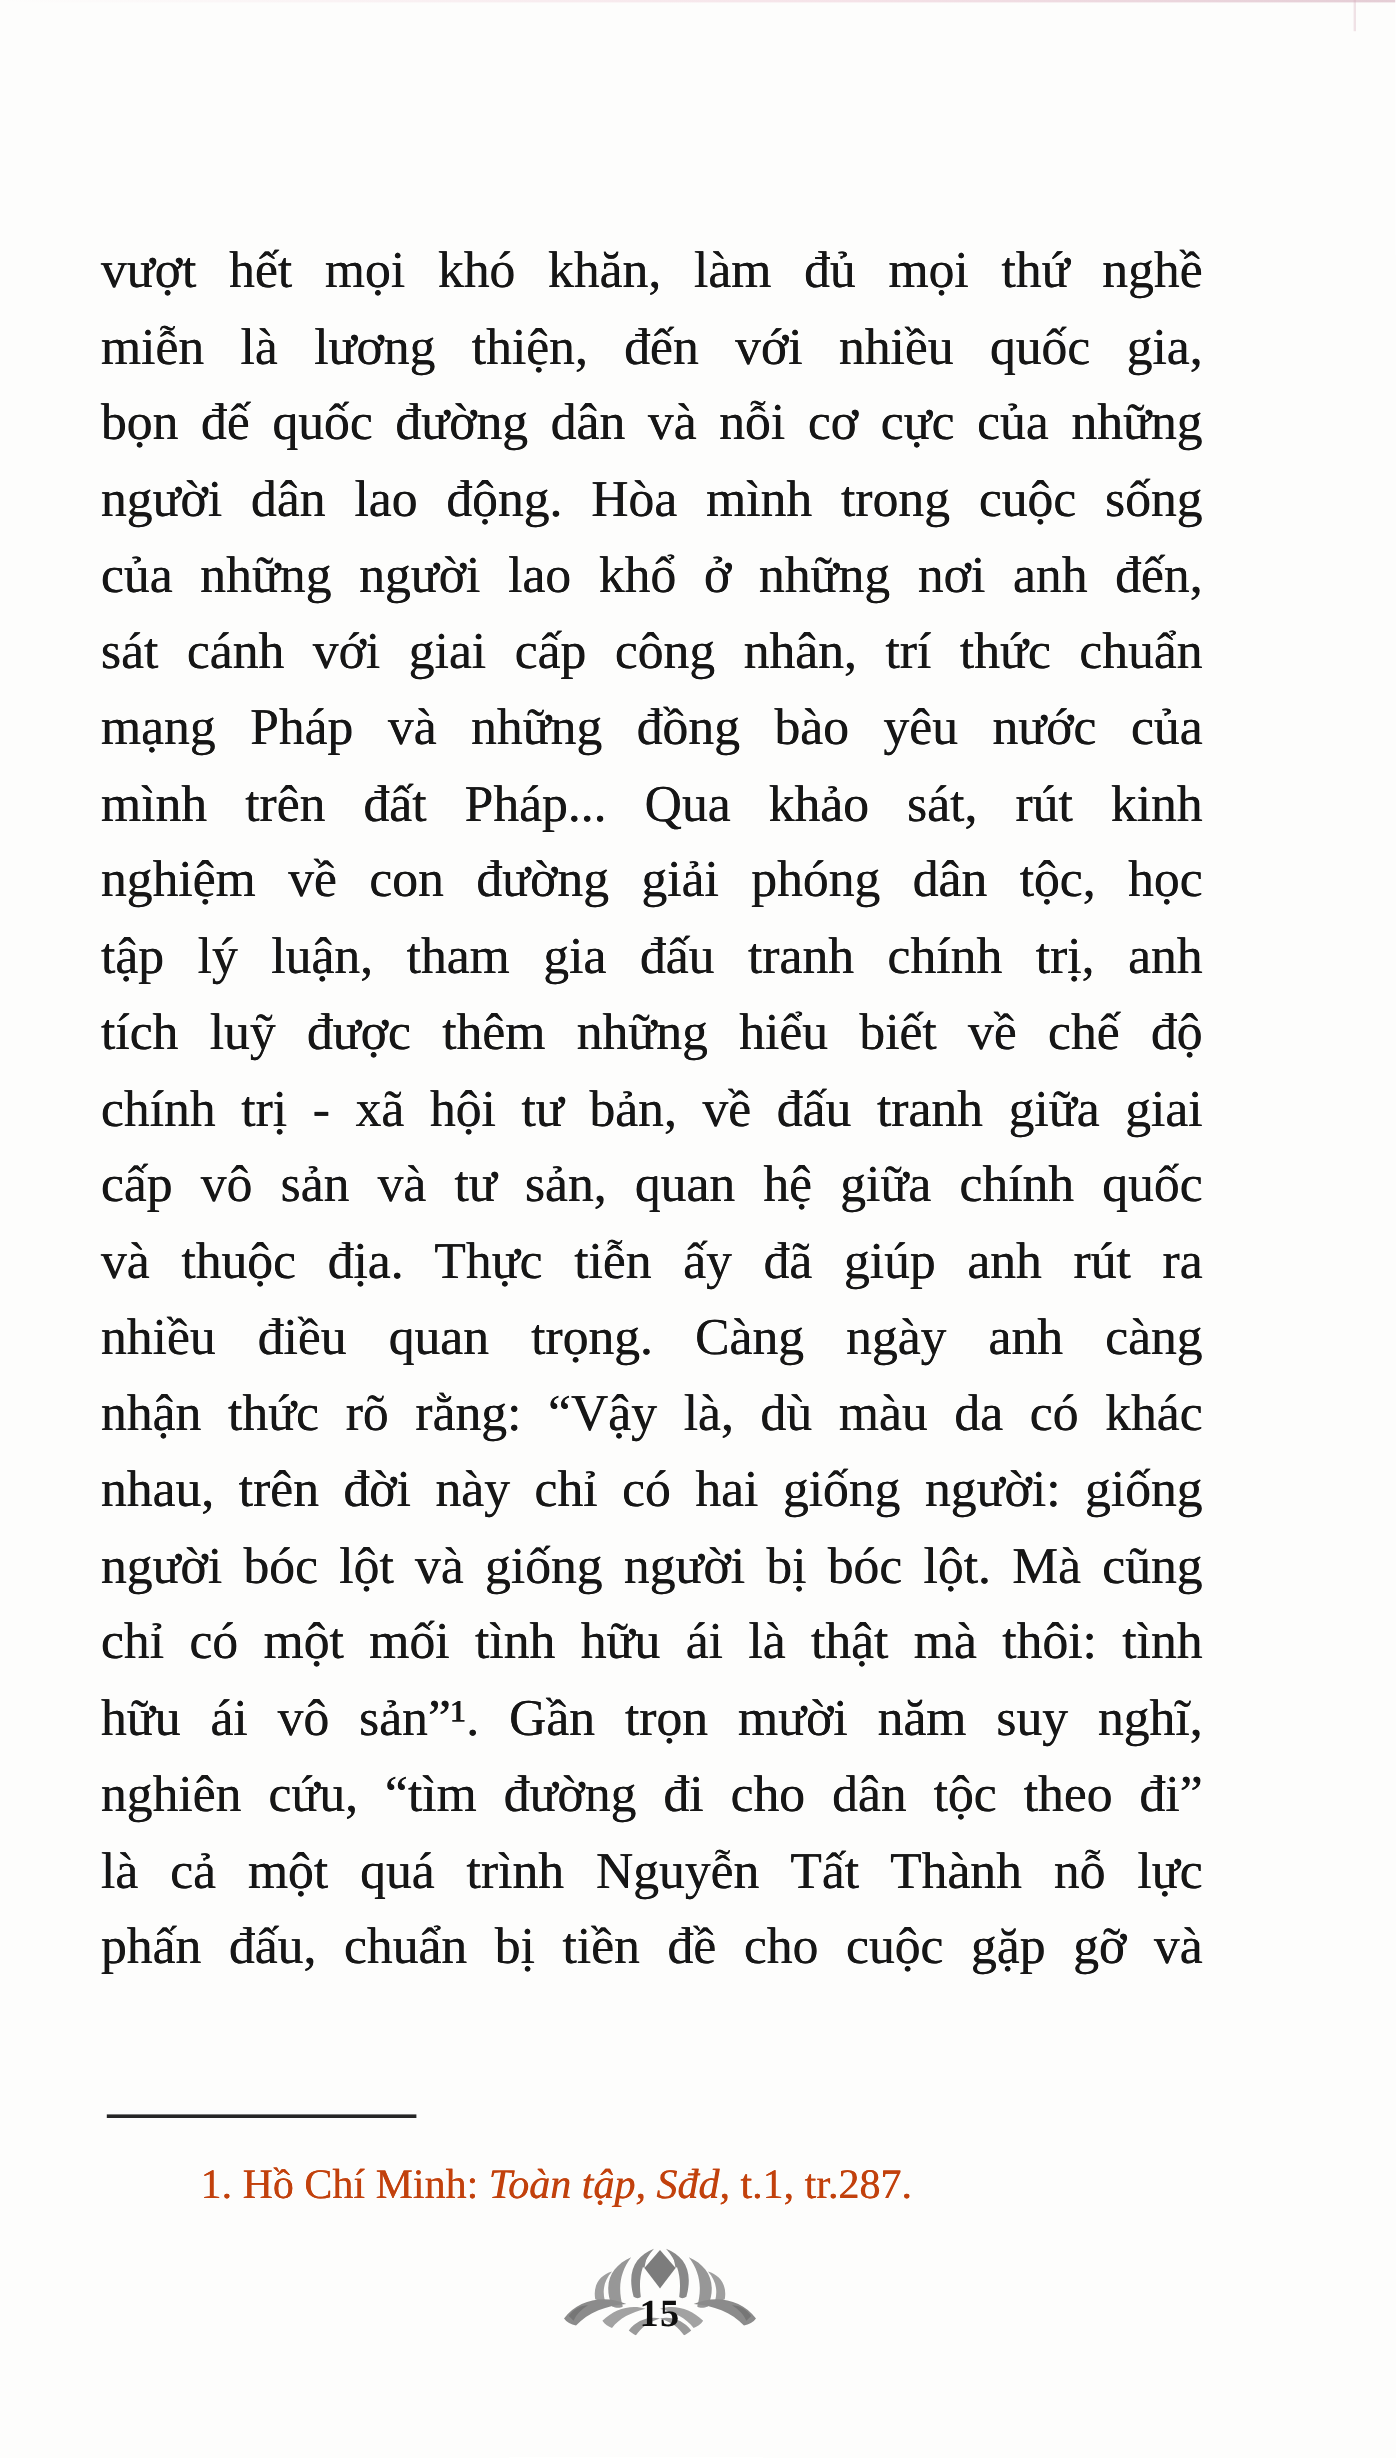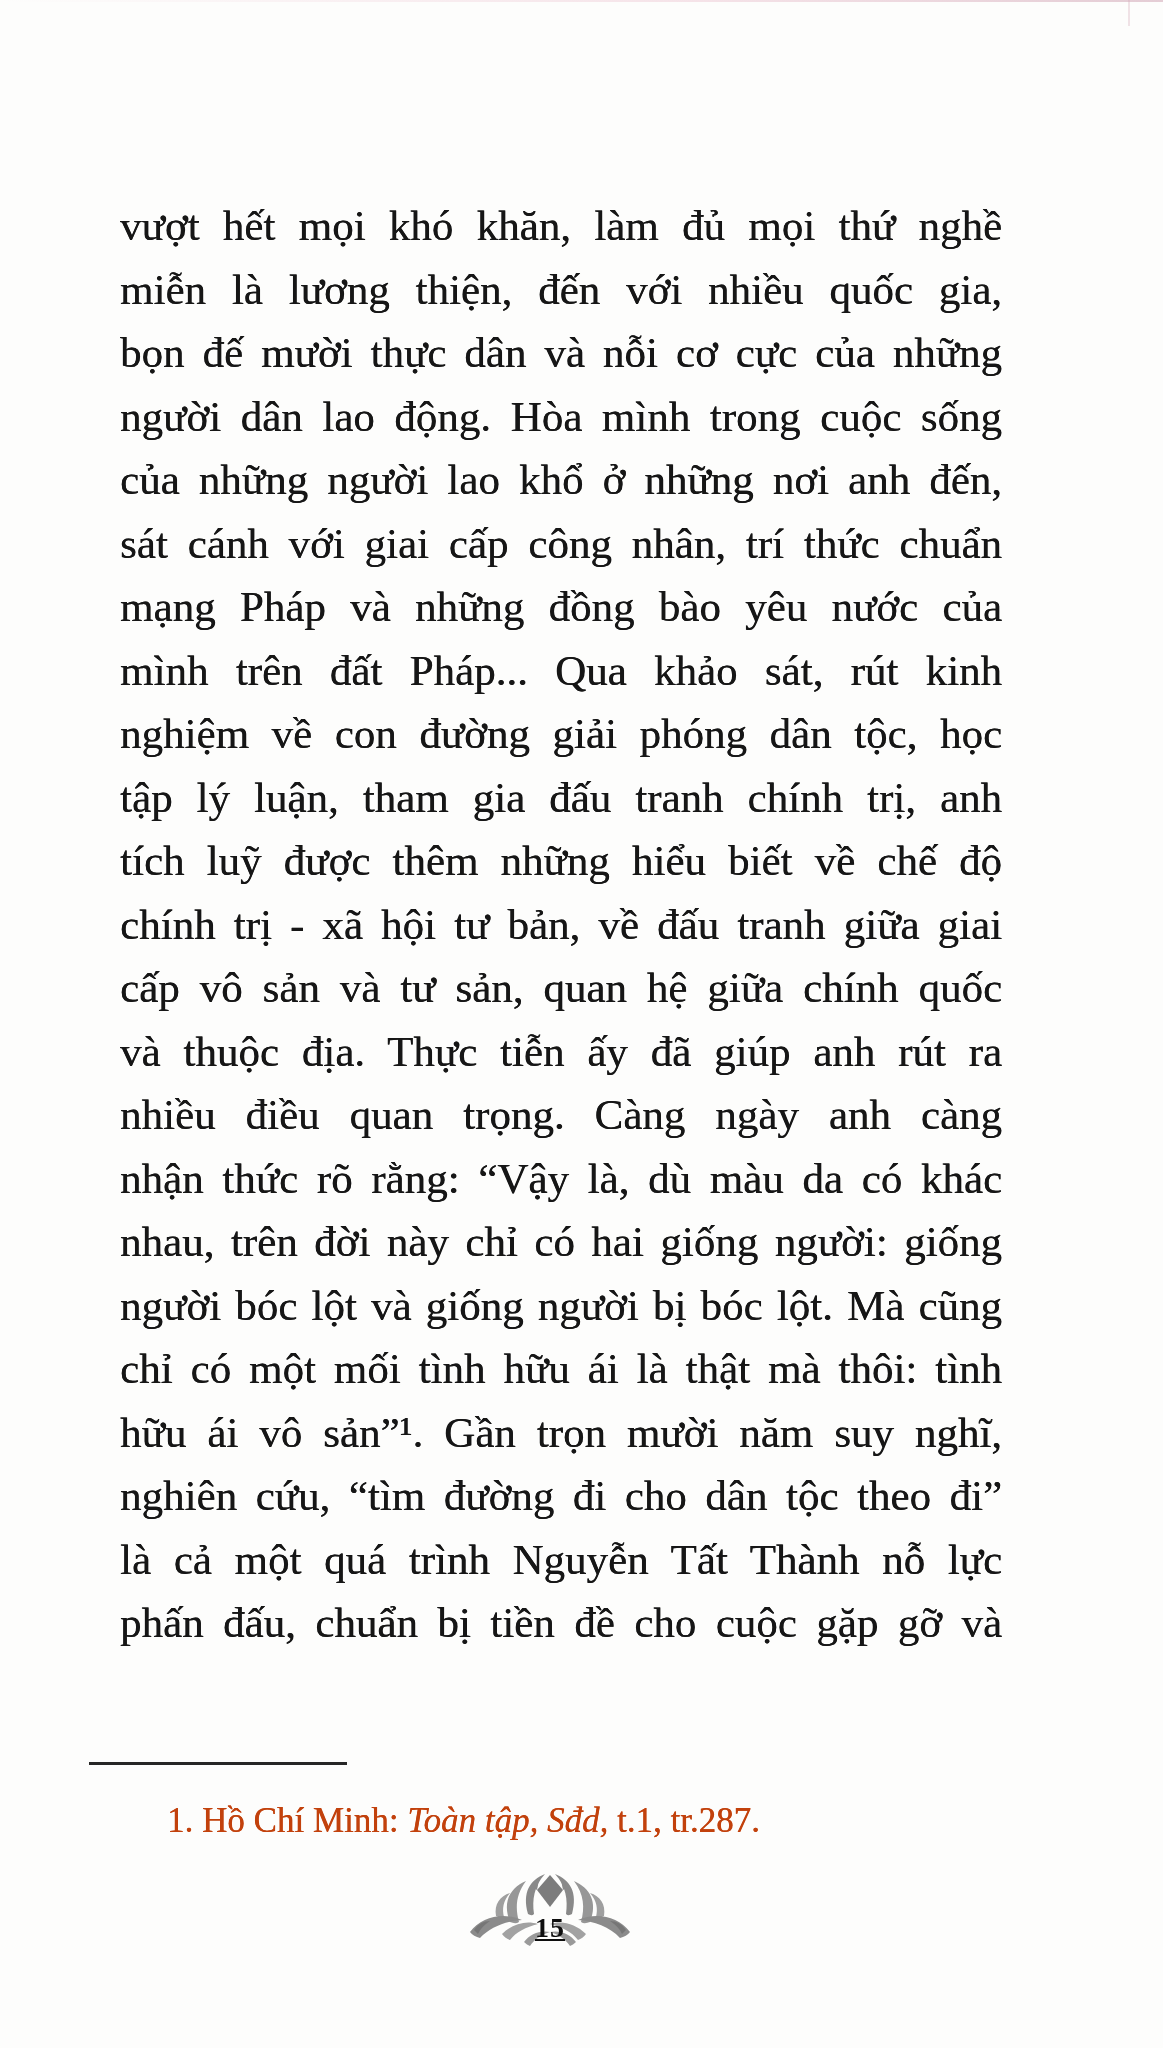--- a/index.html
+++ b/index.html
@@ -38,21 +38,20 @@
     font-size: 43px;
     line-height: 63.5px;
     color: #161616;
     text-shadow: 0.35px 0 0 currentColor; 
   }
   .line {
     text-align: justify;
     text-align-last: justify;
     height: 63.5px;
     white-space: nowrap;
-    margin-left: 36px;
   }
   .footnote-rule {
     position: absolute;
     left: 89px;
     top: 1762px;
     width: 258px;
     height: 3px;
     background: #262626;
   }
   .footnote {
@@ -77,40 +76,39 @@
   .ornament svg {
     position: absolute;
     left: 0; top: 0;
     width: 164px; height: 88px;
   }
   .pagenum {
     position: absolute;
     left: 50%;
     top: 56px;
     transform: translate(-50%, -50%);
-    font-size: 28px;
+    font-size: 32px;
     font-weight: bold;
     letter-spacing: 1px;
     color: #0e0e0e;
     font-family: "Liberation Serif", "DejaVu Serif", serif;
-    text-decoration: underline;
   }
 </style>
 </head>
 <body>
 
 <div class="page">
 
   <div class="edge-artifact-top"></div>
   <div class="edge-artifact-corner"></div>
 
   <main class="text-block">
     <div class="line">vượt hết mọi khó khăn, làm đủ mọi thứ nghề</div>
     <div class="line">miễn là lương thiện, đến với nhiều quốc gia,</div>
-    <div class="line">bọn đế mười thực dân và nỗi cơ cực của những</div>
+    <div class="line">bọn đế quốc đường dân và nỗi cơ cực của những</div>
     <div class="line">người dân lao động. Hòa mình trong cuộc sống</div>
     <div class="line">của những người lao khổ ở những nơi anh đến,</div>
     <div class="line">sát cánh với giai cấp công nhân, trí thức chuẩn</div>
     <div class="line">mạng Pháp và những đồng bào yêu nước của</div>
     <div class="line">mình trên đất Pháp... Qua khảo sát, rút kinh</div>
     <div class="line">nghiệm về con đường giải phóng dân tộc, học</div>
     <div class="line">tập lý luận, tham gia đấu tranh chính trị, anh</div>
     <div class="line">tích luỹ được thêm những hiểu biết về chế độ</div>
     <div class="line">chính trị - xã hội tư bản, về đấu tranh giữa giai</div>
     <div class="line">cấp vô sản và tư sản, quan hệ giữa chính quốc</div>

